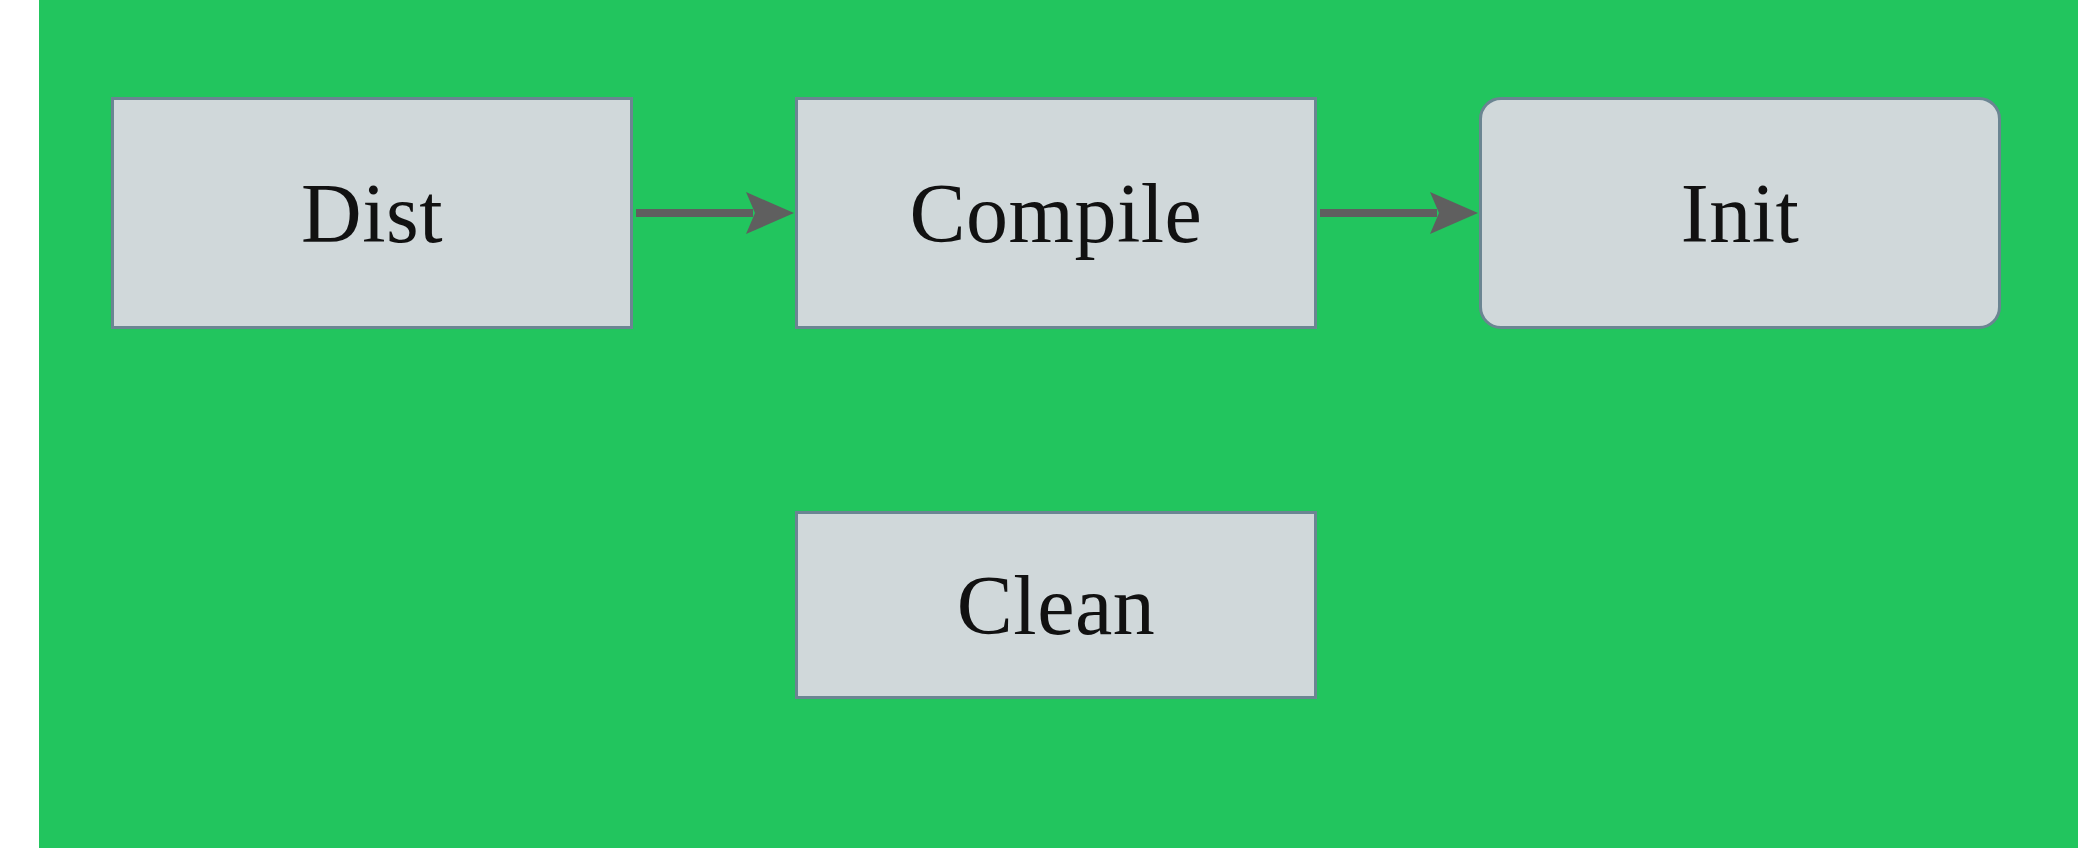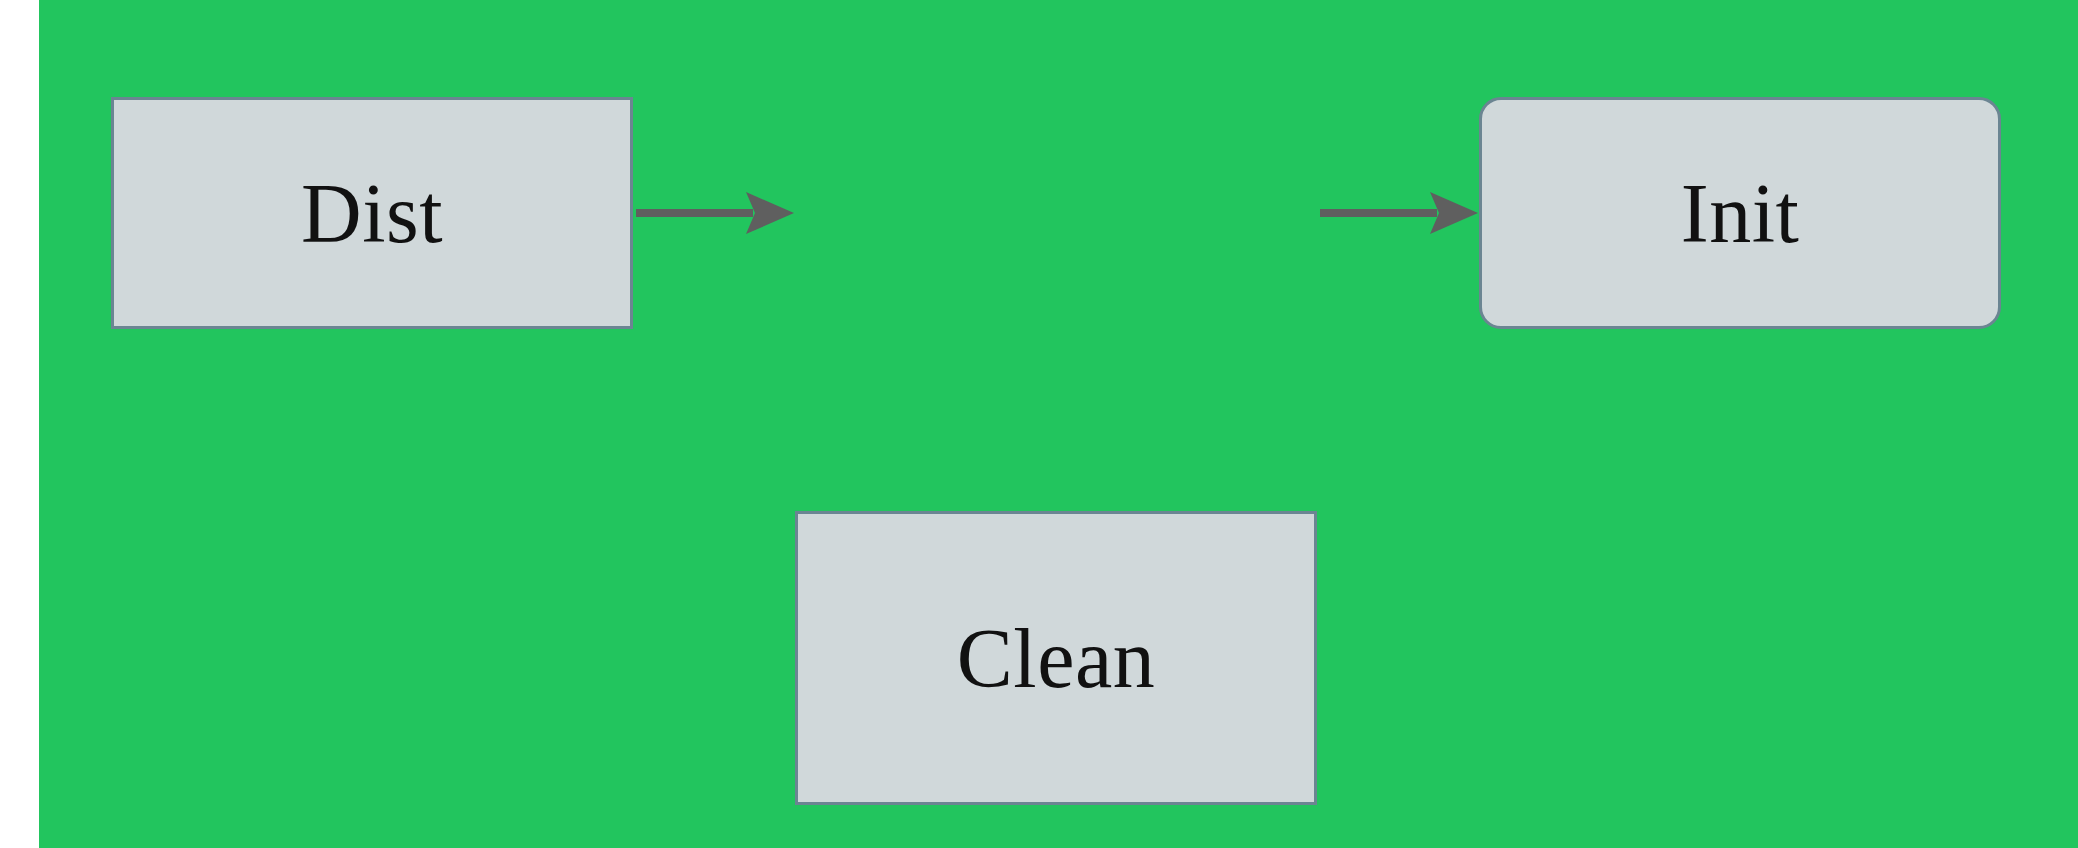--- a/index.html
+++ b/index.html
@@ -29,39 +29,42 @@
   }
   .node .label {
     font-size: 84px;
     color: #111111;
     letter-spacing: 0.5px;
     white-space: nowrap;
   }
   #node-dist    { left: 72px;   top: 97px;  }
   #node-compile { left: 756px;  top: 97px;  }
   #node-init    { left: 1440px; top: 97px; border-radius: 22px;  }
-  #node-clean   { left: 756px;  top: 511px; height: 294px; }
+  #node-clean   { left: 756px;  top: 511px; height: 188px; }
   #edges {
     position: absolute;
     left: 0;
     top: 0;
     width: 2078px;
     height: 848px;
     pointer-events: none;
   }
 </style>
 </head>
 <body>
 
 <div id="canvas">
 
   <div class="node" id="node-dist">
     <span class="label">Dist</span>
   </div>
 
+  <div class="node" id="node-compile">
+    <span class="label">Compile</span>
+  </div>
 
   <div class="node" id="node-init">
     <span class="label">Init</span>
   </div>
 
   <div class="node" id="node-clean">
     <span class="label">Clean</span>
   </div>
 
   <svg id="edges" viewBox="0 0 2078 848" xmlns="http://www.w3.org/2000/svg">

